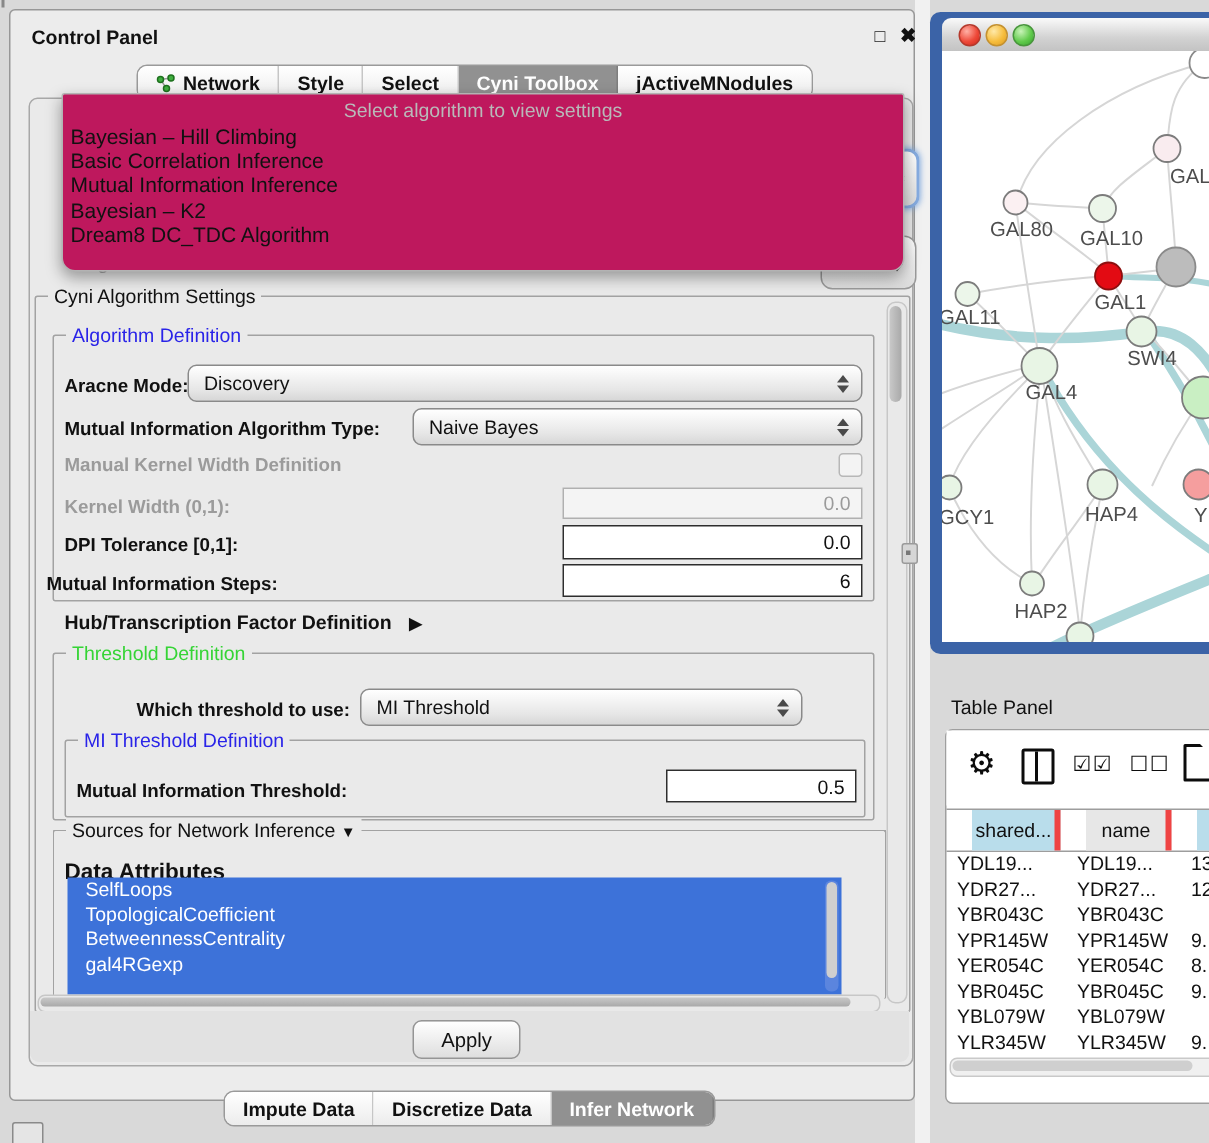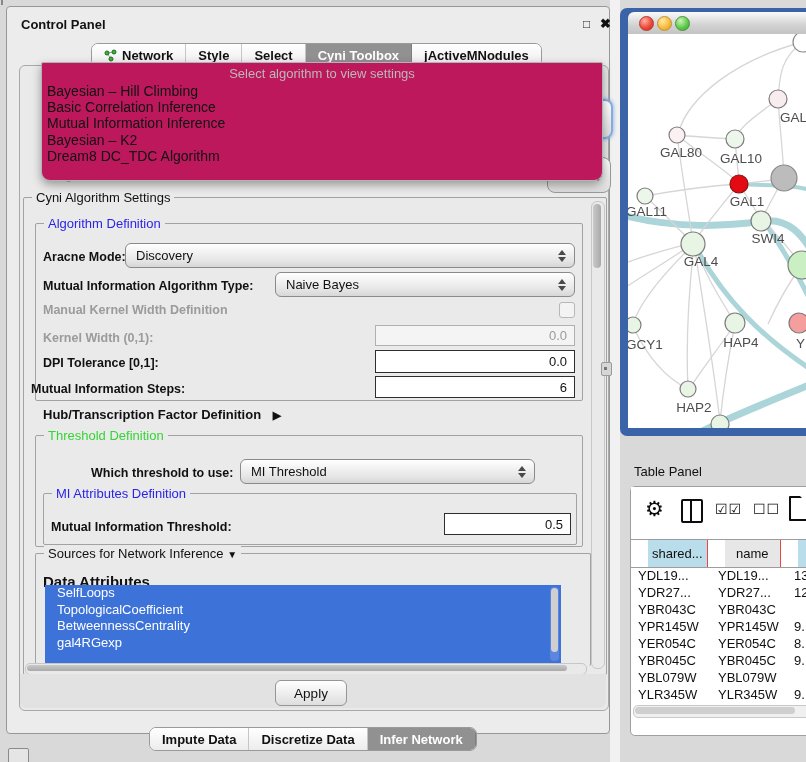--- a/index.html
+++ b/index.html
@@ -105,21 +105,21 @@
   #table-toolbar{position:absolute;left:0;top:0;width:100%;height:50px;background:#fff;}
   #gear-icon{position:absolute;left:14px;top:10px;font-size:21px;color:#0c0c0c;}
   #split-icon{position:absolute;left:50px;top:12px;width:18px;height:20px;border:2px solid #0c0c0c;border-radius:2px;}
   #split-icon::after{content:"";position:absolute;left:7px;top:0;width:2px;height:20px;background:#0c0c0c;}
   .cb-glyph{position:absolute;top:14px;font-size:14px;color:#0c0c0c;letter-spacing:1px;}
   #page-icon{position:absolute;left:158px;top:9px;width:15px;height:21px;border:2px solid #0c0c0c;border-radius:1px;background:#fff;}
   #page-icon::after{content:"";position:absolute;right:-2px;top:-2px;border-style:solid;border-width:0 8px 8px 0;border-color:transparent #fff transparent transparent;}
 
   #table-header{position:absolute;left:0;top:52px;width:100%;height:27px;display:flex;
     border-top:1px solid #9d9d9d;border-bottom:1px solid #9d9d9d;font-size:13px;}
-  .th{display:flex;align-items:center;justify-content:center;border-right:1px solid #ef4444;box-sizing:border-box;margin-left:17px;}
+  .th{display:flex;align-items:center;justify-content:center;border-right:4px solid #ef4444;box-sizing:border-box;margin-left:17px;}
   .th.blue{background:#b9ddeb;}
   .th.gray{background:#e7e7e7;}
   #table-rows{position:absolute;left:0;top:80px;width:100%;height:138px;overflow:hidden;font-size:13px;}
   .tr{display:flex;height:17px;align-items:center;}
   .td{padding-left:7px;box-sizing:border-box;white-space:nowrap;overflow:hidden;}
   #table-hscroll{position:absolute;left:2px;top:218px;width:194px;height:11px;background:#f0f0f0;
     border:1px solid #c9c9c9;border-radius:5px;}
   #table-hscroll-thumb{position:absolute;left:1px;top:1px;width:160px;height:7px;background:#cfcfcf;border-radius:4px;}
 
   #corner-box{left:8px;top:748px;width:19px;height:14px;border:1px solid #8a8a8a;background:#e5e5e5;border-radius:2px;}
@@ -219,21 +219,21 @@
 
     <div class="group" style="left:28px;top:428px;width:546px;height:110px;">
       <span class="gtitle green">Threshold Definition</span>
     </div>
     <div class="flabel" style="left:84px;top:459px;">Which threshold to use:</div>
     <div class="combo" style="left:233px;top:452px;width:295px;height:25px;box-sizing:border-box;">
       <span>MI Threshold</span>
       <span class="spin"></span>
     </div>
     <div class="group" style="left:36px;top:486px;width:532px;height:50px;">
-      <span class="gtitle blue">MI Attributes Definition</span>
+      <span class="gtitle blue">MI Threshold Definition</span>
     </div>
     <div class="flabel" style="left:44px;top:513px;">Mutual Information Threshold:</div>
     <div class="field" style="left:437px;top:506px;width:127px;height:22px;box-sizing:border-box;">0.5</div>
 
     <div class="group" style="left:28px;top:546px;width:554px;height:112px;border-bottom:none;">
       <span class="gtitle">
         <span>Sources for Network Inference</span>
         <span style="font-size:10px;">▼</span>
       </span>
     </div>

